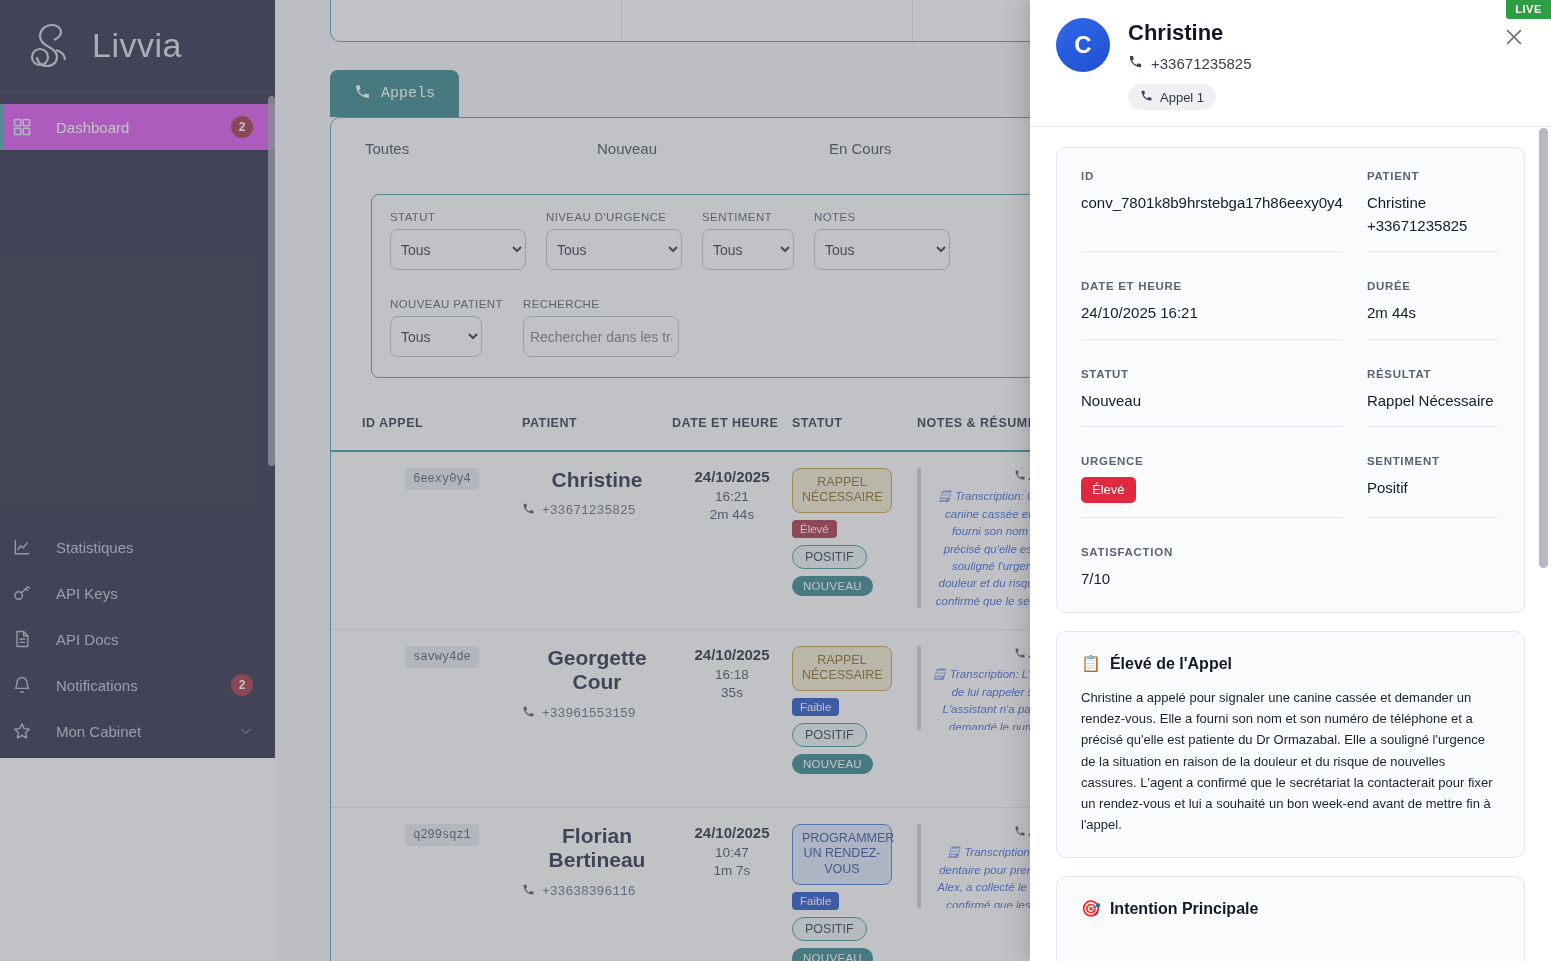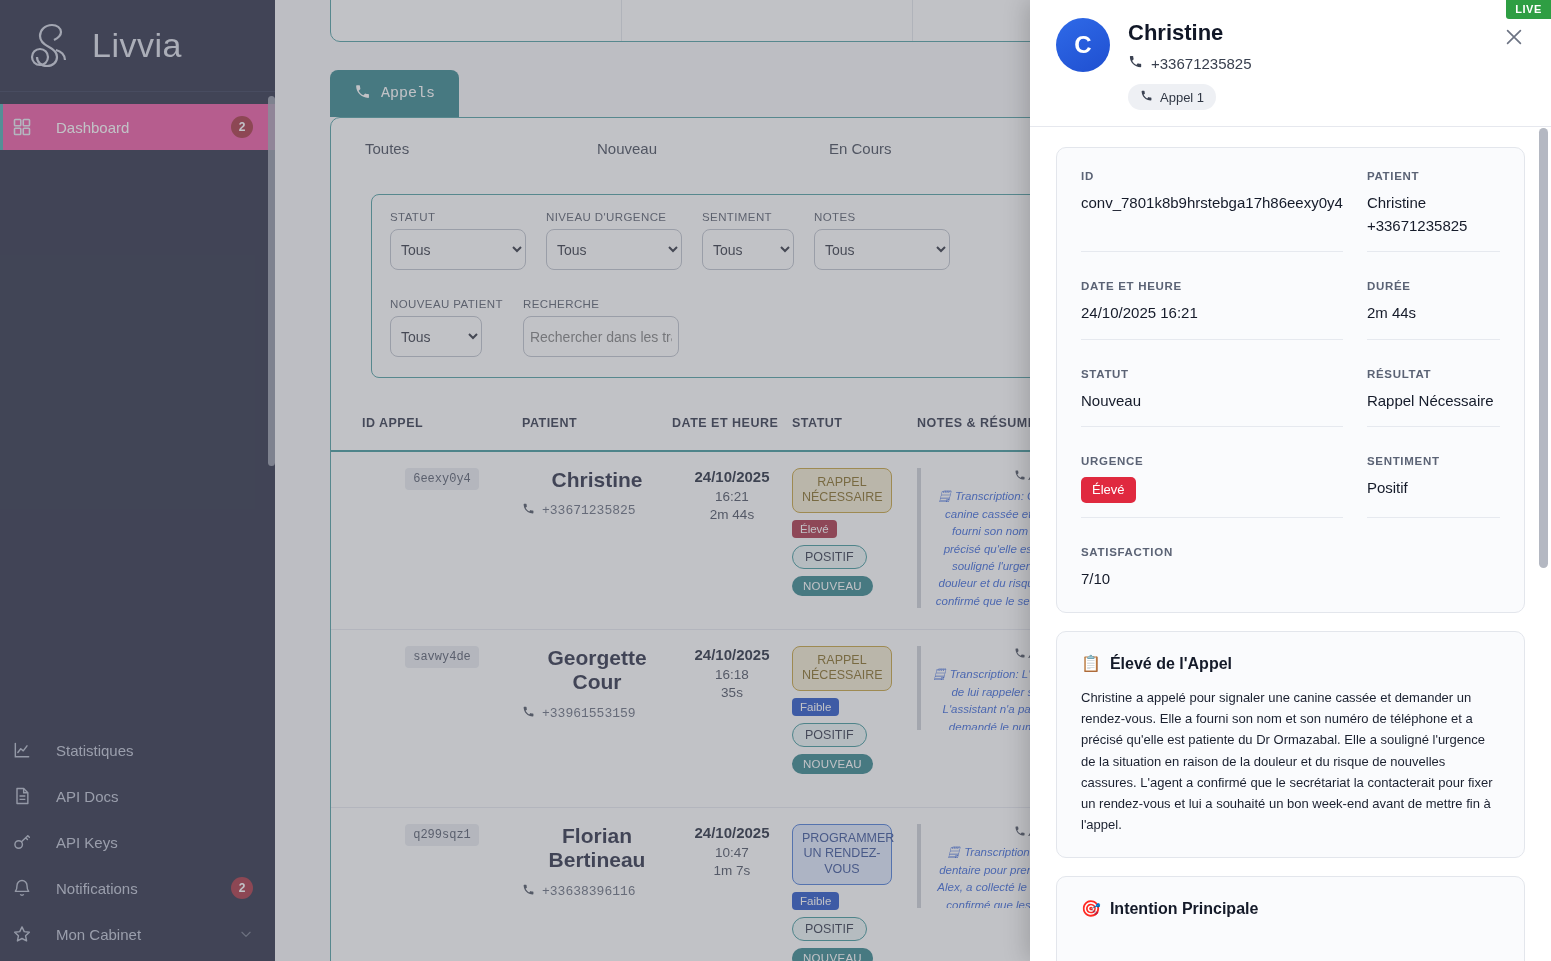--- a/index.html
+++ b/index.html
@@ -6,21 +6,21 @@
   html, body {
     width: 1551px; height: 961px;
     font-family: "Liberation Sans", sans-serif;
     background: #ffffff;
     overflow: hidden;
   }
   .app { position: relative; width: 1551px; height: 961px; display: flex; }
 
   
   .sidebar {
-    width: 275px; height: 961px; flex: 0 0 275px;
+    width: 275px; height: 758px; flex: 0 0 275px;
     background: #161b33;
     color: #cfd3e0;
     display: flex; flex-direction: column;
     position: relative;
     z-index: 5;
   }
   .sidebar-logo {
     height: 92px; display: flex; align-items: center; gap: 12px;
     padding-left: 26px;
     border-bottom: 1px solid #232845;
@@ -31,21 +31,21 @@
   .nav-top { padding-top: 12px; }
   .nav-item {
     position: relative;
     display: flex; align-items: center; gap: 22px;
     height: 46px; padding: 0 22px 0 10px;
     font-size: 15px; color: #b9bed0;
     cursor: pointer;
   }
   .nav-item .ico { width: 24px; height: 24px; flex: 0 0 24px; display:flex; align-items:center; justify-content:center; }
   .nav-item .label { flex: 1 1 auto; }
-  .nav-item.active { background: #ec4899; color: #ffffff; }
+  .nav-item.active { background: #d946ef; color: #ffffff; }
   .nav-item.active:before {
     content:""; position:absolute; left:0; top:0; bottom:0; width:3px; background:#3ba3a8;
   }
   .badge-count {
     width: 22px; height: 22px; border-radius: 50%;
     background: #a02030; color: #fff; font-size: 12px; font-weight: 700;
     display: flex; align-items: center; justify-content: center;
   }
   .nav-bottom { margin-top: auto; padding-bottom: 4px; }
   .chev { width: 14px; height: 14px; opacity: .6; }
@@ -274,34 +274,34 @@
           <svg viewBox="0 0 24 24" width="20" height="20" fill="none" stroke="#aeb4c6" stroke-width="1.7">
             <path d="M4 4v16h16" stroke-linecap="round"></path>
             <path d="M7 15l3.5-4.5 3 2.5L18 7" stroke-linecap="round" stroke-linejoin="round"></path>
           </svg>
         </span>
         <span class="label">Statistiques</span>
       </div>
       <div class="nav-item">
         <span class="ico">
           <svg viewBox="0 0 24 24" width="20" height="20" fill="none" stroke="#aeb4c6" stroke-width="1.7">
-            <path d="M6 3h8l5 5v13H6z" stroke-linejoin="round"></path>
-            <path d="M14 3v5h5M9 12h7M9 16h7"></path>
-          </svg>
-        </span>
-        <span class="label">API Docs</span>
+            <circle cx="8" cy="15" r="4.5"></circle>
+            <path d="M11.4 11.8L19 4.5M16.5 7l2 2M19 4.5l1.8 1.8" stroke-linecap="round"></path>
+          </svg>
+        </span>
+        <span class="label">API Keys</span>
       </div>
       <div class="nav-item">
         <span class="ico">
           <svg viewBox="0 0 24 24" width="20" height="20" fill="none" stroke="#aeb4c6" stroke-width="1.7">
-            <circle cx="8" cy="15" r="4.5"></circle>
-            <path d="M11.4 11.8L19 4.5M16.5 7l2 2M19 4.5l1.8 1.8" stroke-linecap="round"></path>
-          </svg>
-        </span>
-        <span class="label">API Keys</span>
+            <path d="M6 3h8l5 5v13H6z" stroke-linejoin="round"></path>
+            <path d="M14 3v5h5M9 12h7M9 16h7"></path>
+          </svg>
+        </span>
+        <span class="label">API Docs</span>
       </div>
       <div class="nav-item">
         <span class="ico">
           <svg viewBox="0 0 24 24" width="20" height="20" fill="none" stroke="#aeb4c6" stroke-width="1.7">
             <path d="M6 9a6 6 0 0112 0c0 5 1.6 6.5 2 7H4c.4-.5 2-2 2-7z" stroke-linejoin="round"></path>
             <path d="M10 19.5a2.2 2.2 0 004 0"></path>
           </svg>
         </span>
         <span class="label">Notifications</span>
         <span class="badge-count">2</span>

